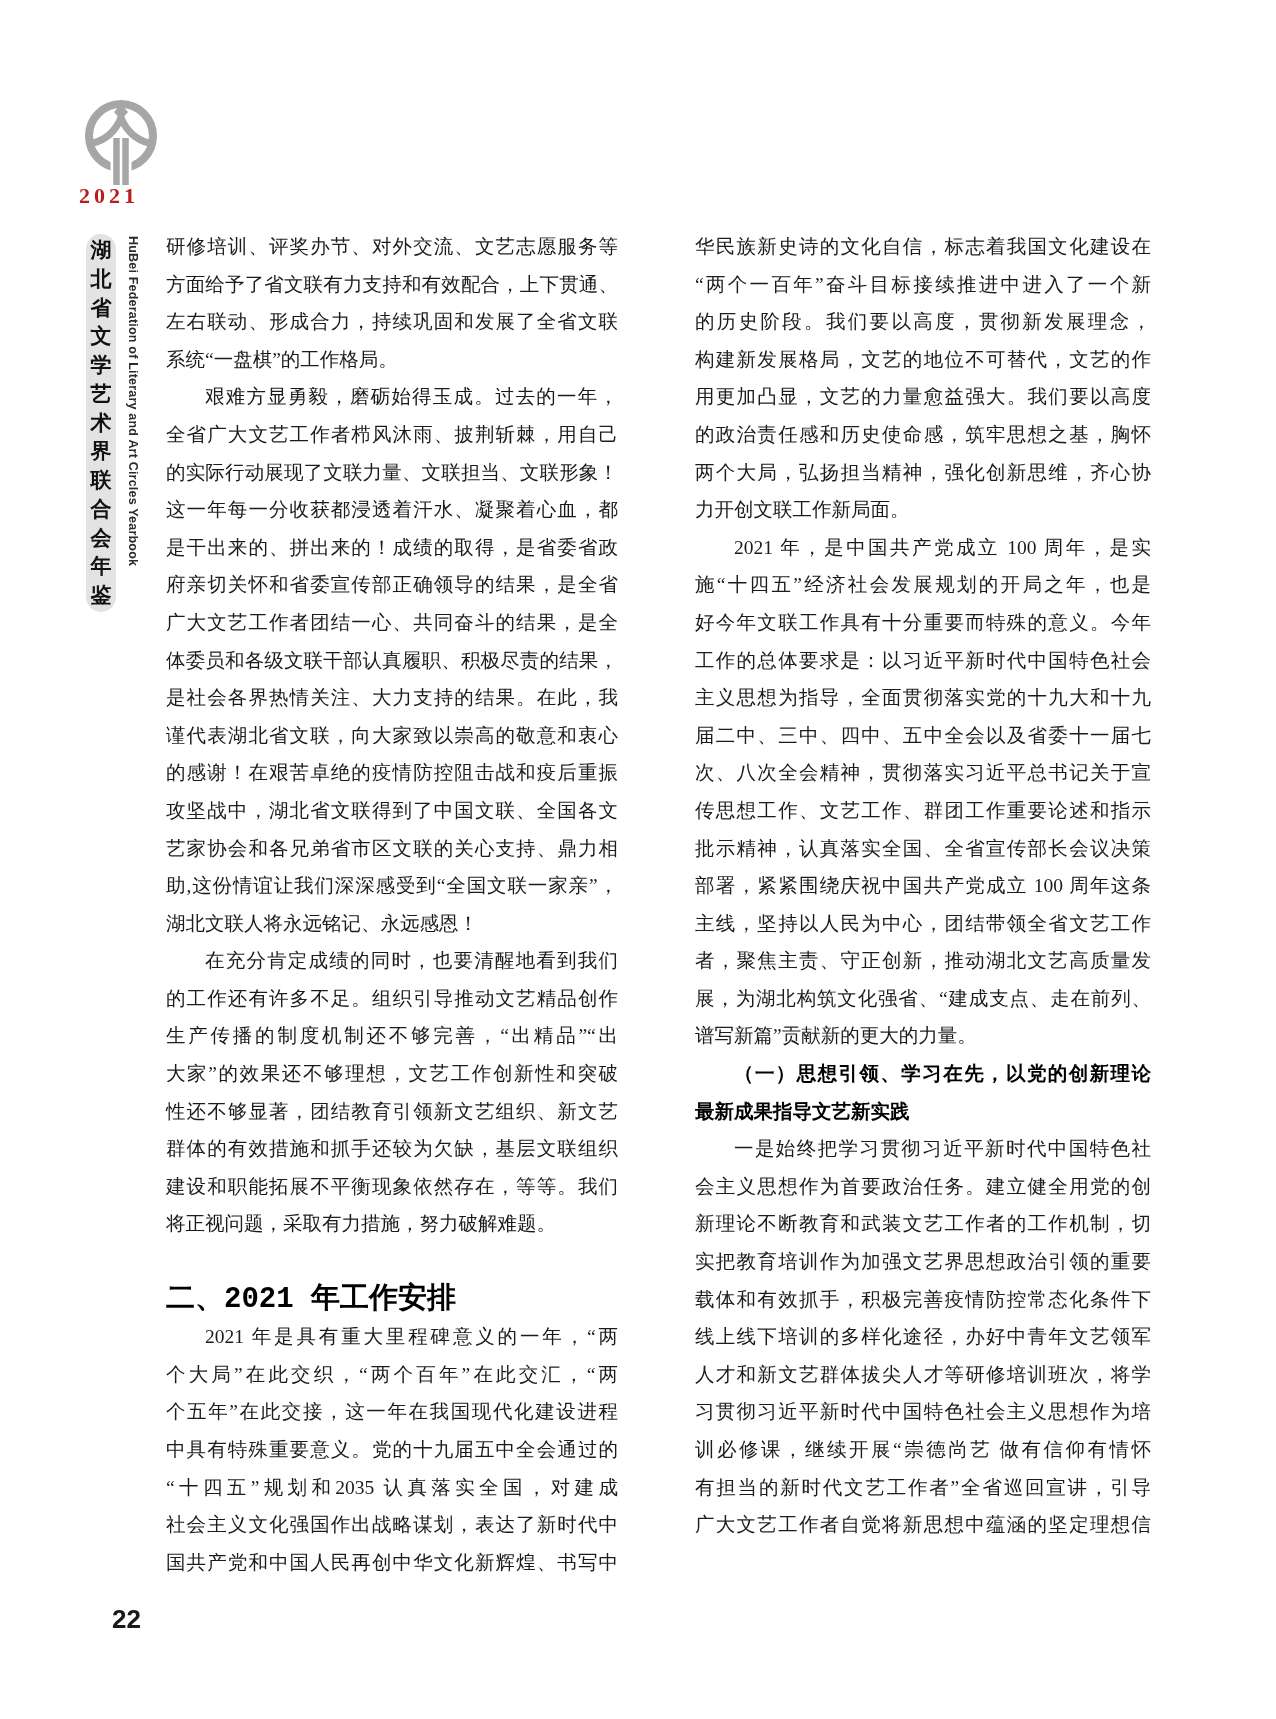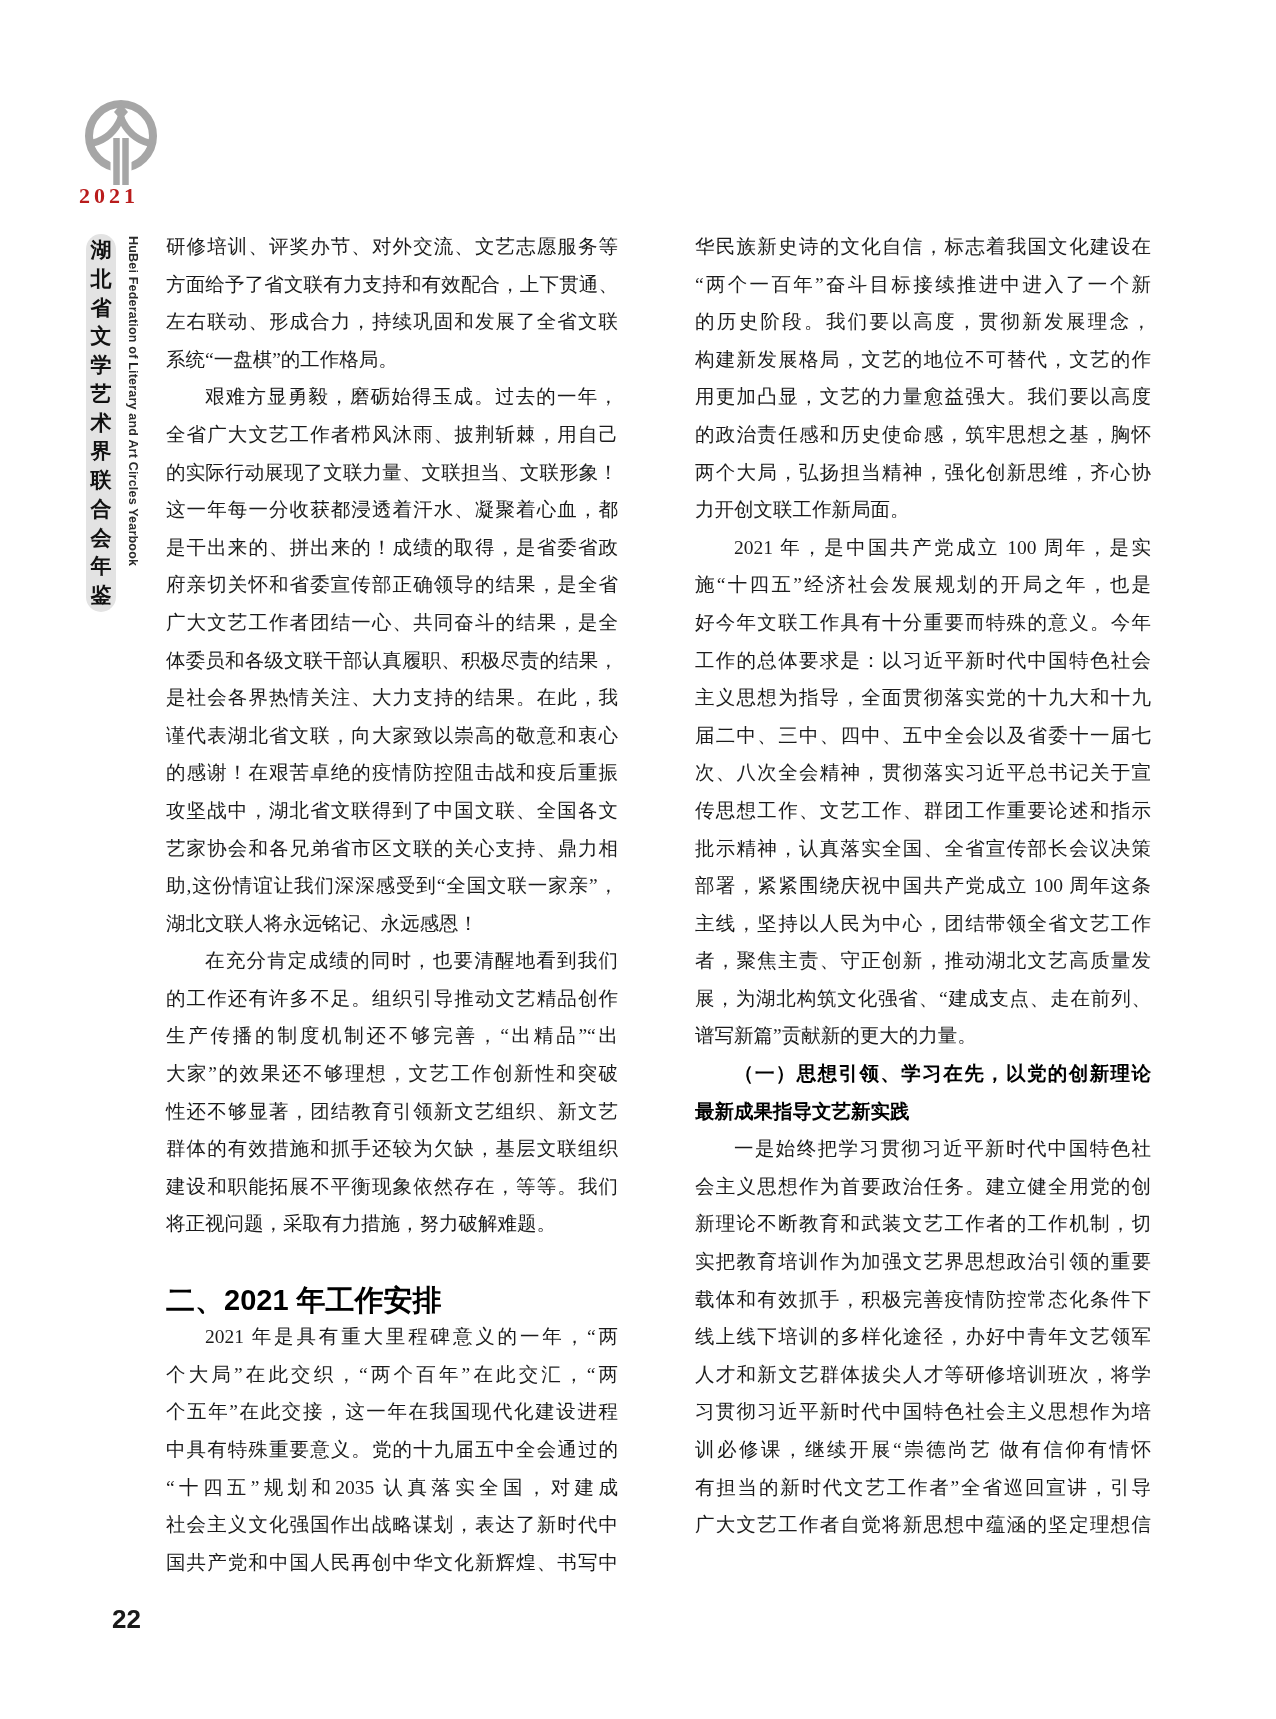--- a/index.html
+++ b/index.html
@@ -59,21 +59,21 @@
   .line.indent{text-indent:2em;}
   .line.bold{
     font-weight:700;
     font-family:"Liberation Sans","DejaVu Sans",sans-serif;
     color:#000;
   }
   .line.heading{
     height:75.2px;box-sizing:border-box;
     padding-top:42px;line-height:30px;
     font-size:29px;font-weight:700;
-    font-family:Liberation Sans, sans-serif;
+    font-family:Liberation Mono, monospace;
     text-align:left;text-align-last:left;
     color:#000;white-space:nowrap;
   }
 
   
   #page-number{
     position:absolute;left:112px;top:1604px;
     font-family:"Liberation Sans","DejaVu Sans",sans-serif;
     font-weight:700;font-size:26px;color:#1a1a1a;
   }

